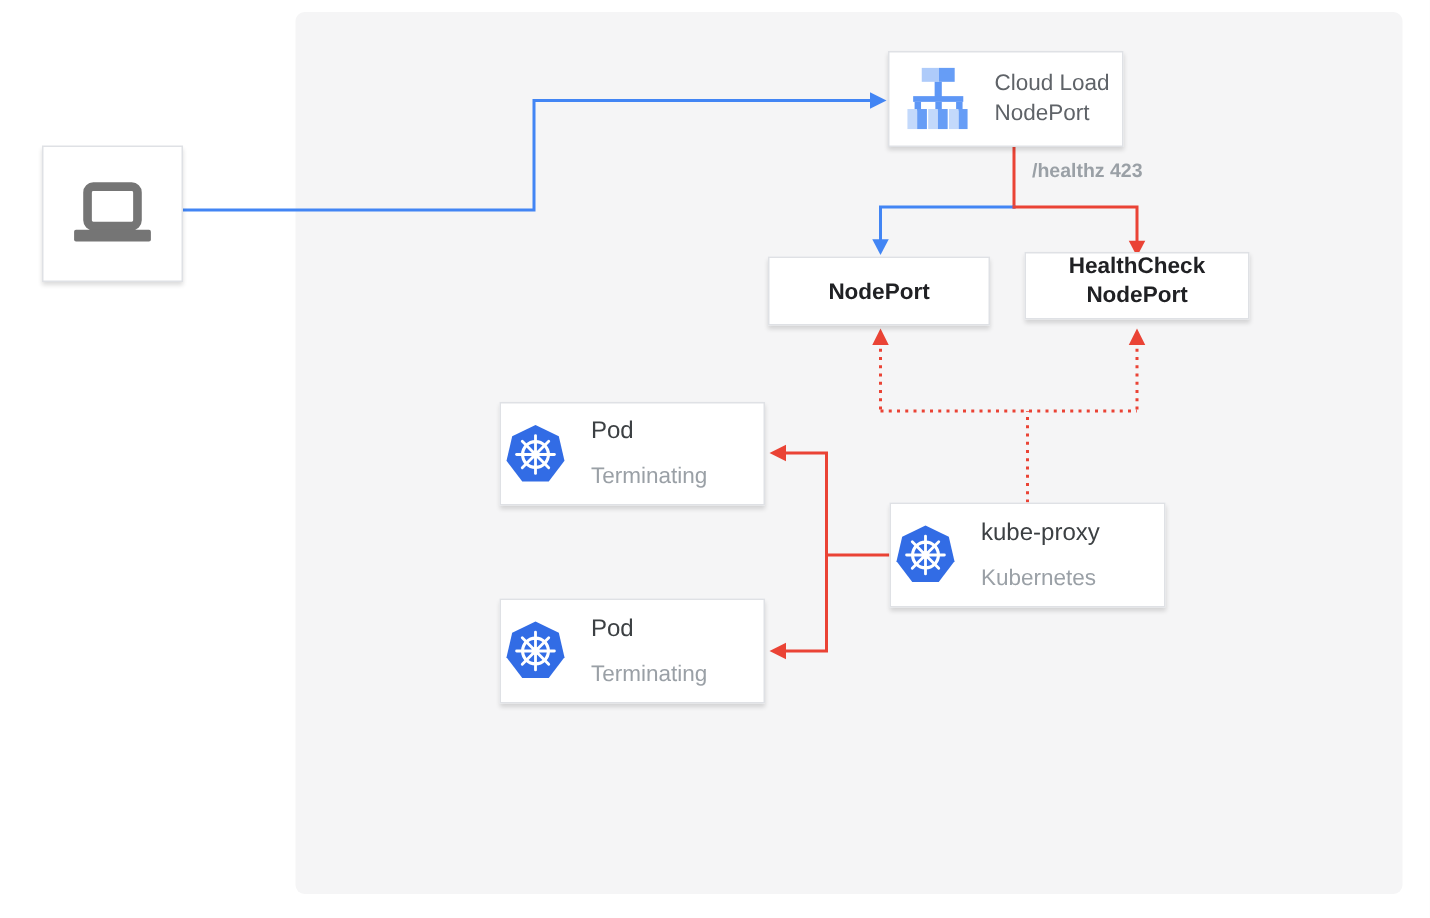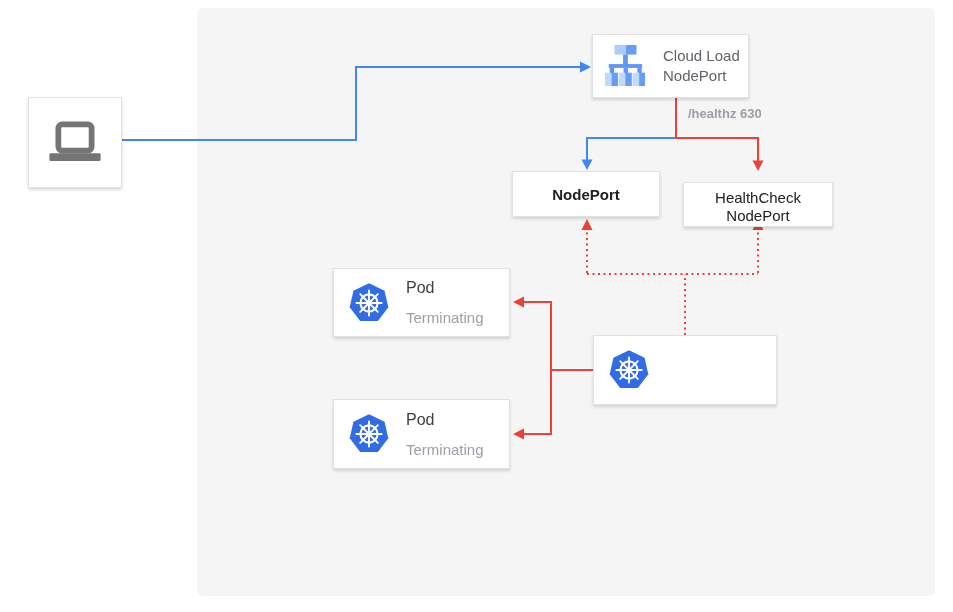--- a/index.html
+++ b/index.html
@@ -28,23 +28,23 @@
   .dotted{stroke-dasharray:2 3.5;}
   .blue-arrow{fill:var(--blue);stroke:none;}
   .red-arrow{fill:var(--red);stroke:none;}
   .box{position:absolute;background:#ffffff;border:1px solid var(--box-border);
        box-shadow:0 2px 3px rgba(0,0,0,0.14);z-index:2;box-sizing:border-box;}
   .client-box{left:28px;top:97px;width:94px;height:91px;display:flex;align-items:center;justify-content:center;}
   .clb-box{left:592px;top:34px;width:157px;height:64px;display:flex;align-items:center;padding-left:11px;}
   .clb-text{margin-left:17px;font-size:15px;line-height:1.35;color:var(--clb-text);}
   .nodeport-box{left:512px;top:171px;width:148px;height:46px;display:flex;align-items:center;justify-content:center;
        font-size:15px;font-weight:bold;color:var(--bold-text);}
-  .healthcheck-box{left:683px;top:182px;width:150px;height:45px;display:flex;align-items:flex-end;justify-content:center;
-       font-size:15px;font-weight:normal;color:var(--bold-text);text-align:center;line-height:1.25;}
-  .entity-box{display:flex;align-items:center;padding-left:14px;}
+  .healthcheck-box{left:683px;top:168px;width:150px;height:45px;display:flex;align-items:flex-start;justify-content:center;
+       font-size:15px;font-weight:bold;color:var(--bold-text);text-align:center;line-height:1.25;}
+  .entity-box{display:flex;align-items:center;padding-left:2px;}
   .pod1-box{left:333px;top:268px;width:177px;height:69px;}
   .pod2-box{left:333px;top:399px;width:177px;height:70px;}
   .kproxy-box{left:593px;top:335px;width:184px;height:70px;}
   .entity-text{margin-left:16px;}
   .entity-title{font-size:16px;color:var(--dark-text);}
   .entity-sub{font-size:15px;color:var(--gray-text);margin-top:12px;}
   .healthz{position:absolute;left:688px;top:106px;font-size:13px;font-weight:bold;color:var(--gray-text);z-index:2;}
   .icon42{width:42px;height:42px;flex:0 0 42px;}
   .laptop-svg{width:66px;height:64px;}
 </style>
@@ -113,21 +113,21 @@
     <polygon class="red-arrow" points="513,434 524,428.5 524,439.5"></polygon>
 
     <line class="line red-line dotted" x1="685" y1="335" x2="685" y2="274"></line>
     <line class="line red-line dotted" x1="587" y1="274" x2="758" y2="274"></line>
     <line class="line red-line dotted" x1="587" y1="273" x2="587" y2="230"></line>
     <polygon class="red-arrow" points="587,219 581.5,230 592.5,230"></polygon>
     <line class="line red-line dotted" x1="758" y1="273" x2="758" y2="230"></line>
     <polygon class="red-arrow" points="758,219 752.5,230 763.5,230"></polygon>
   </svg>
 
-  <div class="healthz">/healthz 630</div>
+  <div class="healthz">/healthz 423</div>
 
   <div class="box client-box">
     <svg class="laptop-svg">
         <use href="#laptop-icon-sym"></use>
       </svg>
   </div>
 
   <div class="box clb-box">
     <svg class="icon42">
         <use href="#clb-icon-sym"></use>
@@ -166,15 +166,19 @@
     <div class="entity-text">
       <div class="entity-title">Pod</div>
       <div class="entity-sub">Terminating</div>
     </div>
   </div>
 
   <div class="box entity-box kproxy-box">
     <svg class="icon42">
         <use href="#k8s-icon"></use>
       </svg>
+    <div class="entity-text">
+      <div class="entity-title">kube-proxy</div>
+      <div class="entity-sub">Kubernetes</div>
+    </div>
   </div>
 
 </div>
 
 </body></html>

